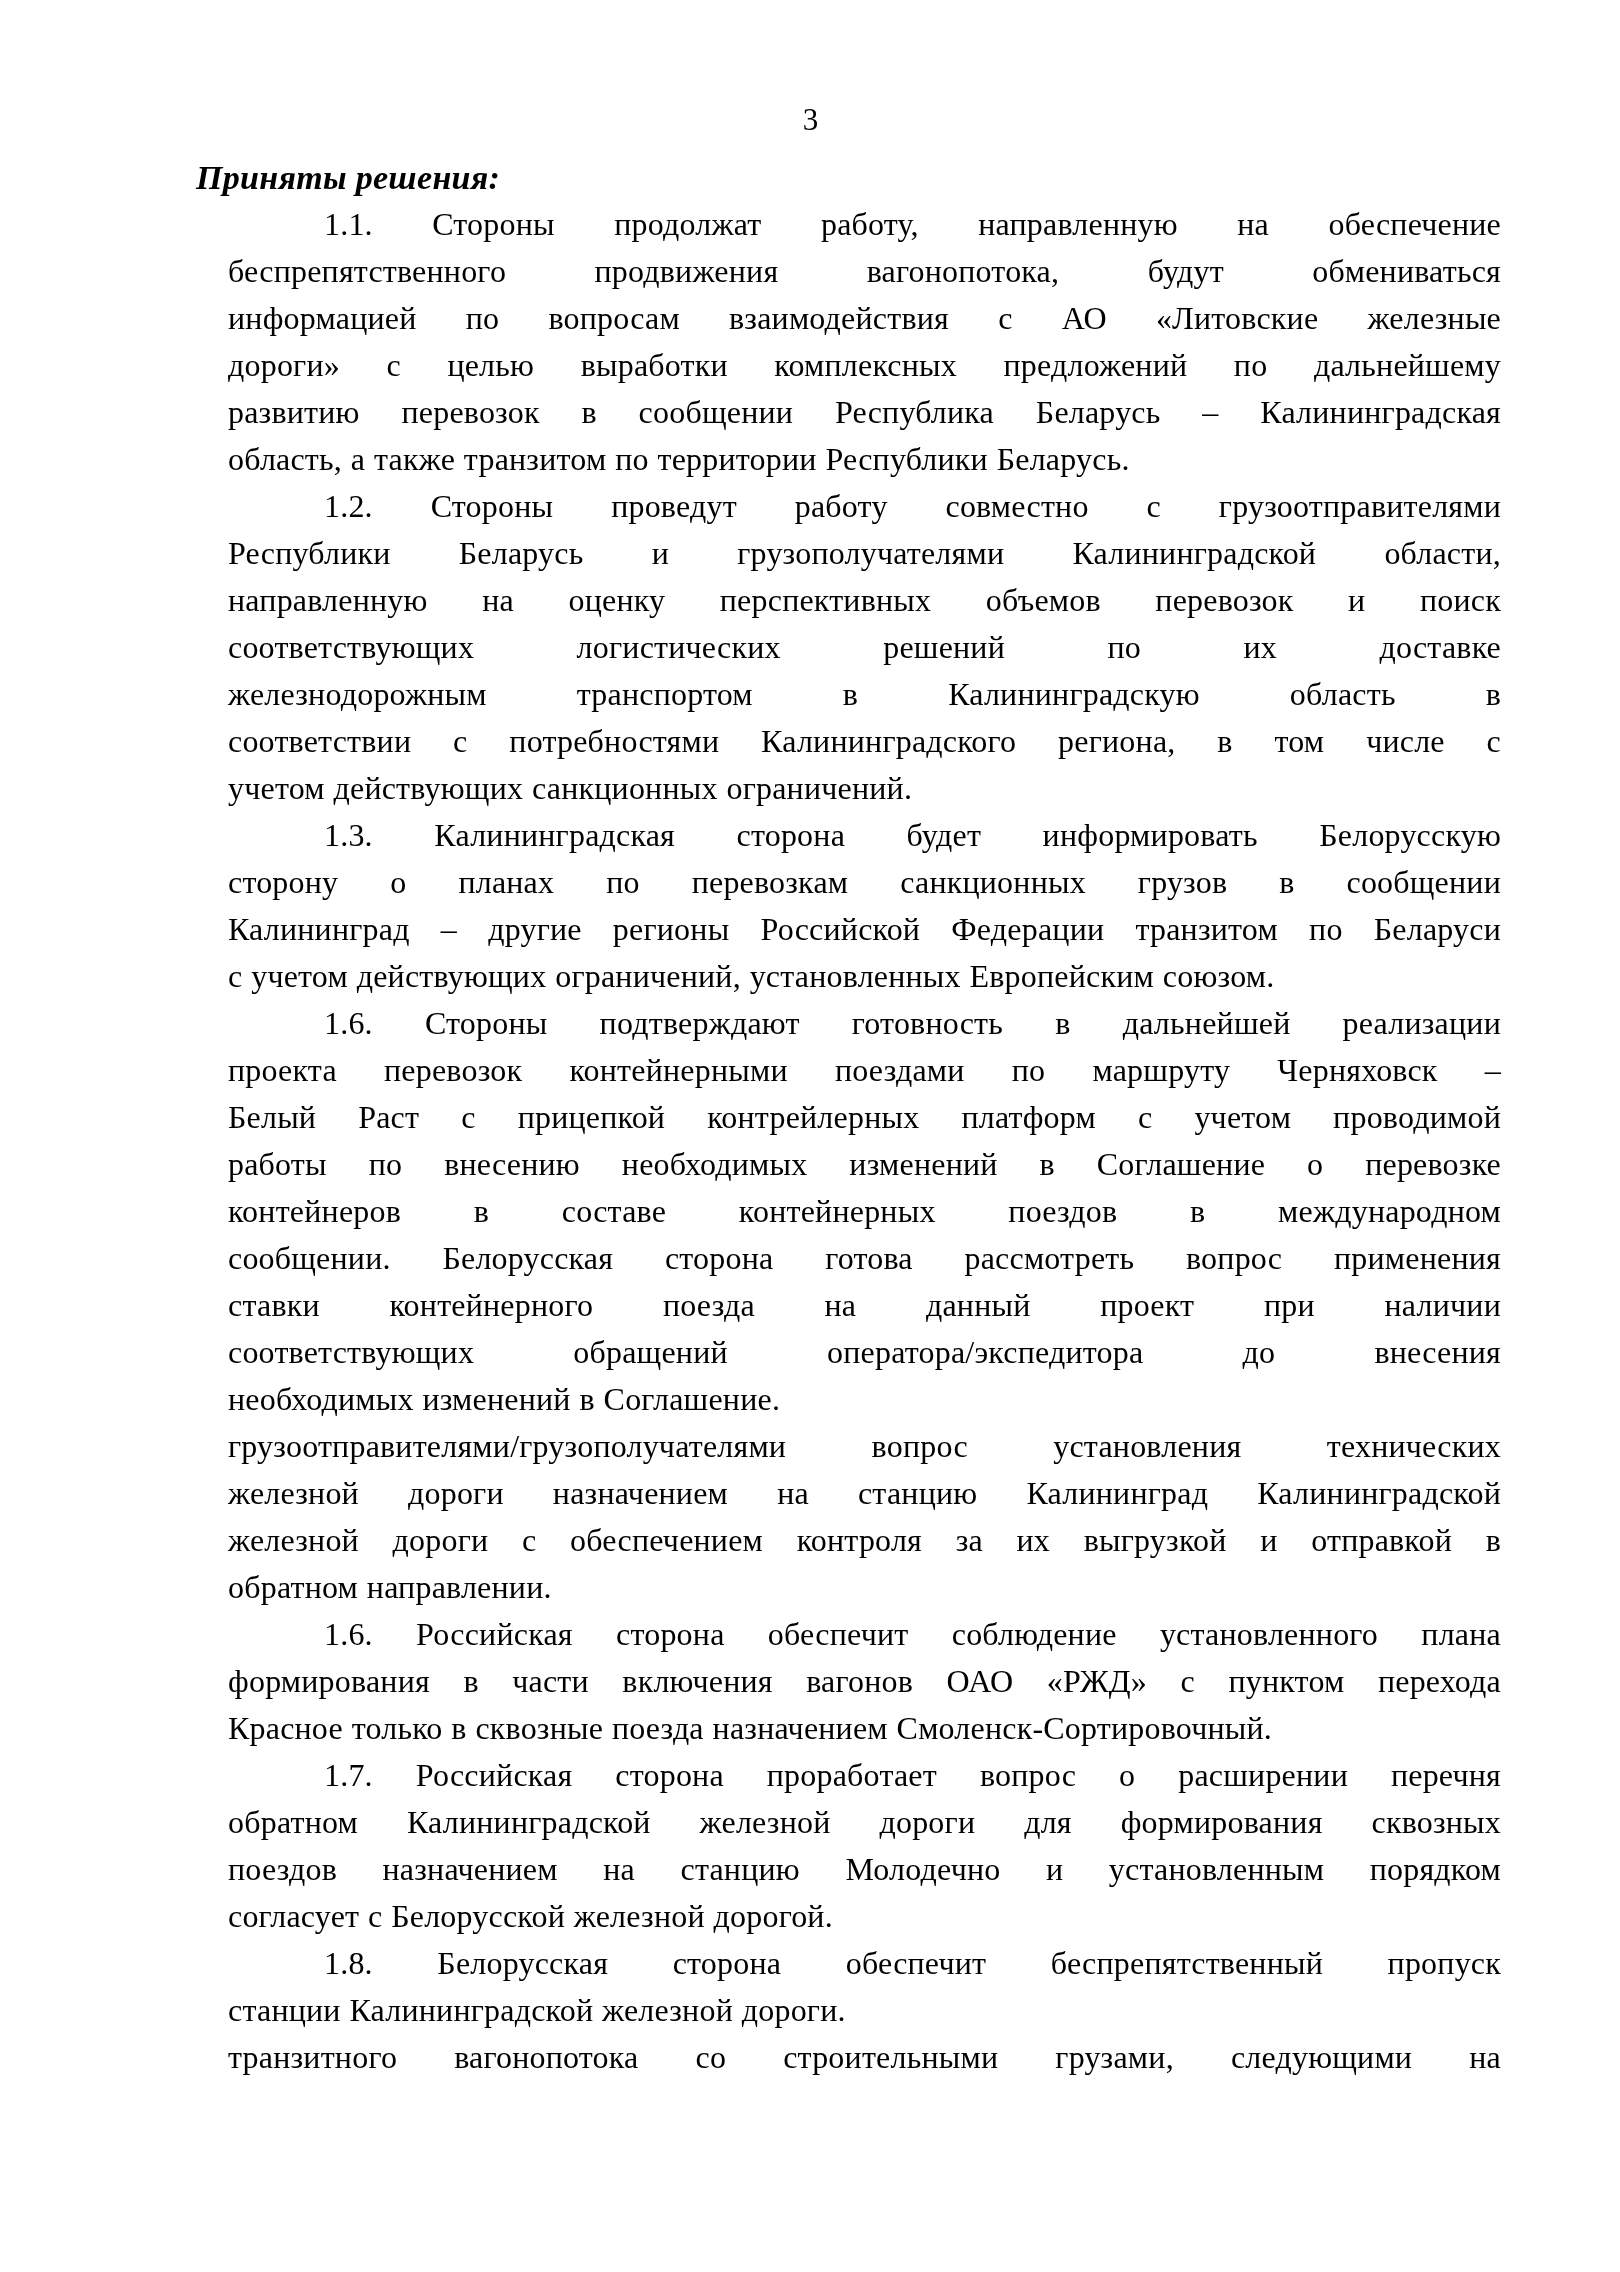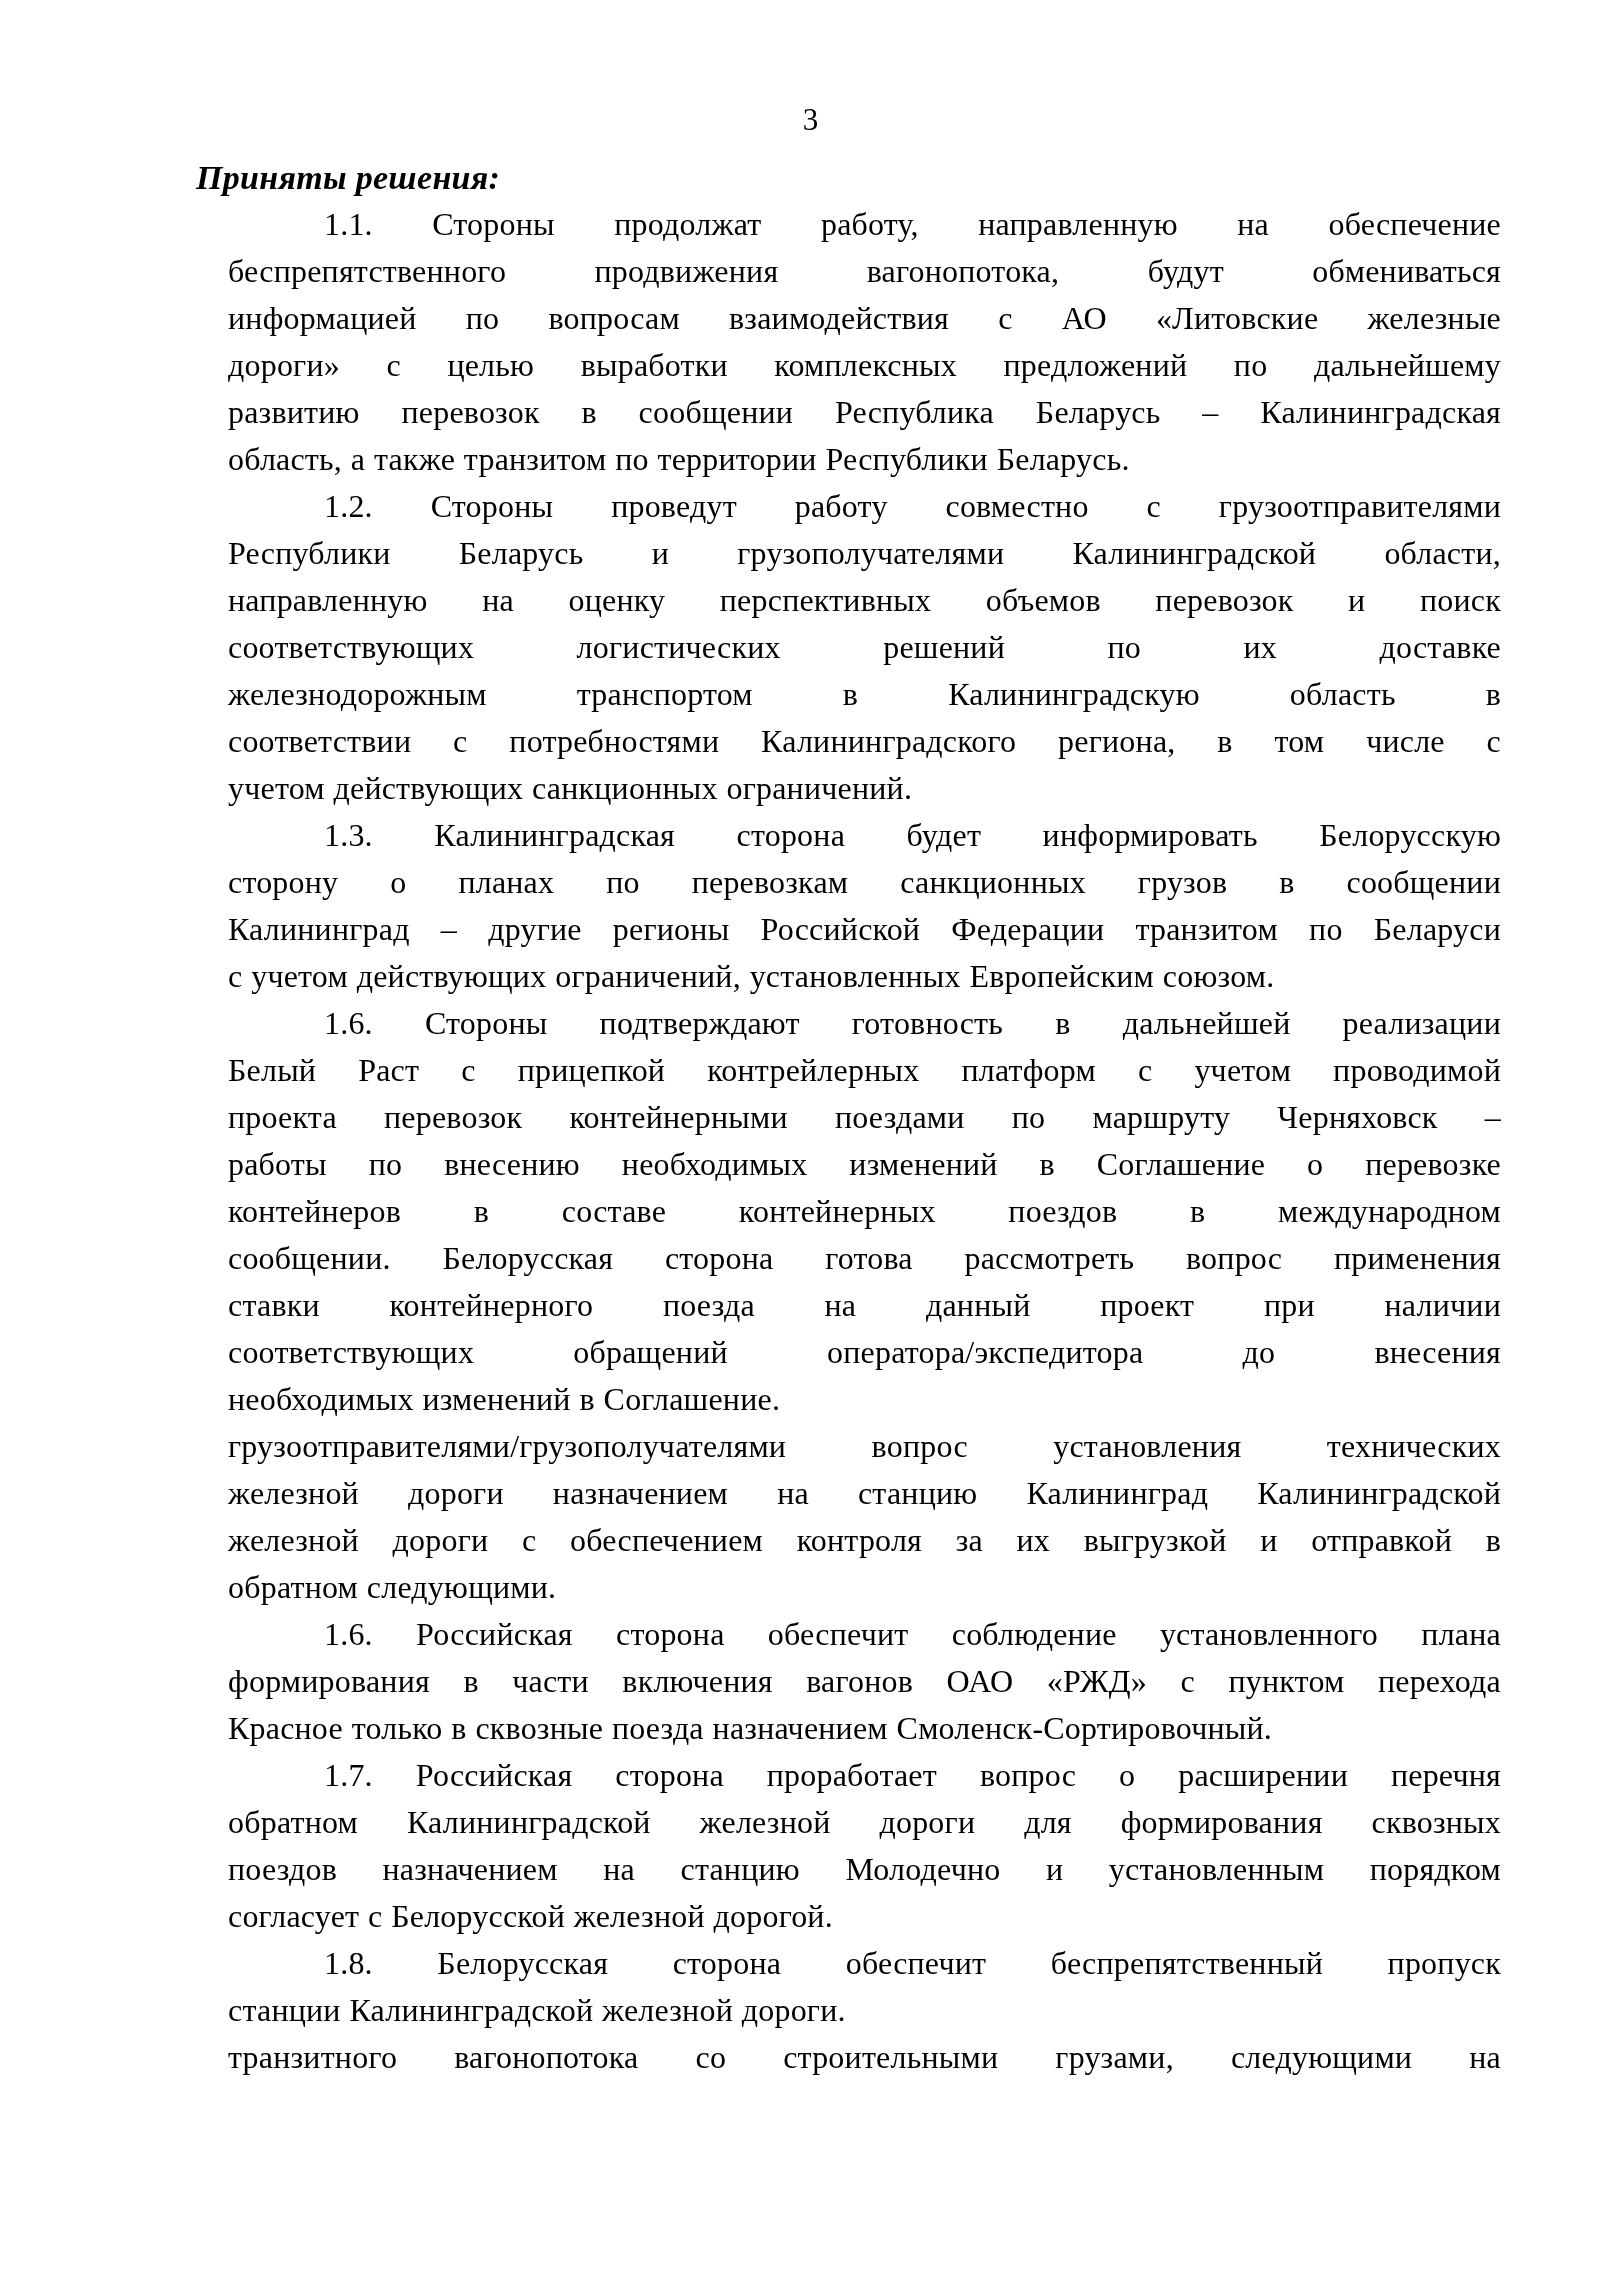--- a/index.html
+++ b/index.html
@@ -84,34 +84,34 @@
           <div class="line last">учетом действующих санкционных ограничений.</div>
         </div>
         <div class="paragraph">
           <div class="line first">1.3. Калининградская сторона будет информировать Белорусскую</div>
           <div class="line">сторону о планах по перевозкам санкционных грузов в сообщении</div>
           <div class="line">Калининград – другие регионы Российской Федерации транзитом по Беларуси</div>
           <div class="line last">с учетом действующих ограничений, установленных Европейским союзом.</div>
         </div>
         <div class="paragraph">
           <div class="line first">1.6. Стороны подтверждают готовность в дальнейшей реализации</div>
+          <div class="line">проекта перевозок контейнерными поездами по маршруту Черняховск –</div>
           <div class="line">Белый Раст с прицепкой контрейлерных платформ с учетом проводимой</div>
-          <div class="line">проекта перевозок контейнерными поездами по маршруту Черняховск –</div>
           <div class="line">работы по внесению необходимых изменений в Соглашение о перевозке</div>
           <div class="line">контейнеров в составе контейнерных поездов в международном</div>
           <div class="line">сообщении. Белорусская сторона готова рассмотреть вопрос применения</div>
           <div class="line">ставки контейнерного поезда на данный проект при наличии</div>
           <div class="line">соответствующих обращений оператора/экспедитора до внесения</div>
           <div class="line last">необходимых изменений в Соглашение.</div>
         </div>
         <div class="paragraph">
           <div class="line">грузоотправителями/грузополучателями вопрос установления технических</div>
           <div class="line">железной дороги назначением на станцию Калининград Калининградской</div>
           <div class="line">железной дороги с обеспечением контроля за их выгрузкой и отправкой в</div>
-          <div class="line last">обратном следующими.</div>
+          <div class="line last">обратном направлении.</div>
         </div>
         <div class="paragraph">
           <div class="line first">1.6. Российская сторона обеспечит соблюдение установленного плана</div>
           <div class="line">формирования в части включения вагонов ОАО «РЖД» с пунктом перехода</div>
           <div class="line last">Красное только в сквозные поезда назначением Смоленск-Сортировочный.</div>
         </div>
         <div class="paragraph">
           <div class="line first">1.7. Российская сторона проработает вопрос о расширении перечня</div>
           <div class="line">обратном Калининградской железной дороги для формирования сквозных</div>
           <div class="line">поездов назначением на станцию Молодечно и установленным порядком</div>

